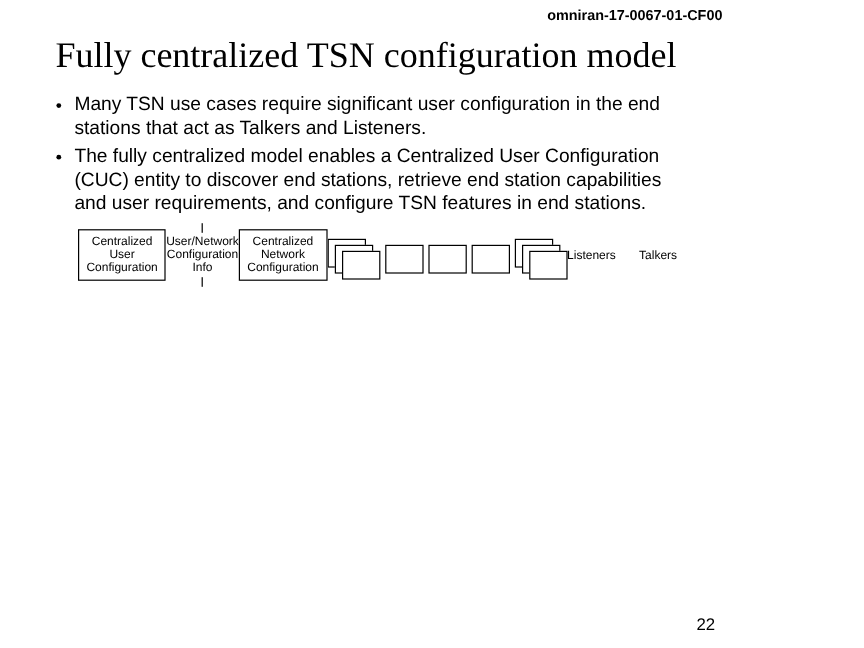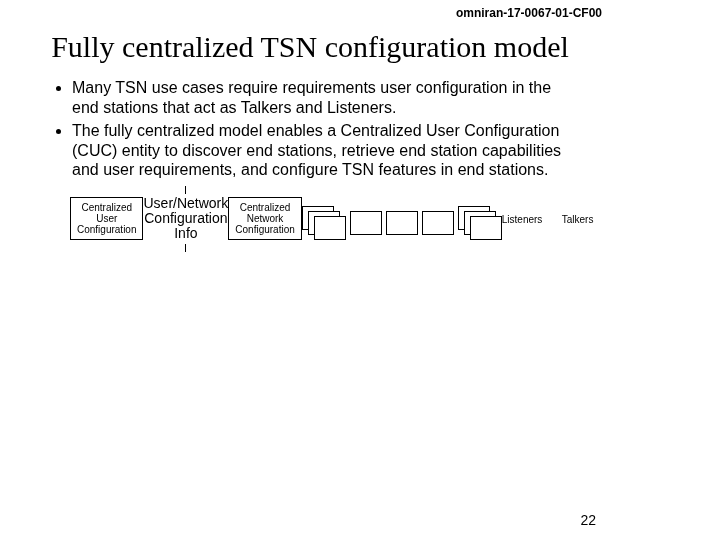--- a/index.html
+++ b/index.html
@@ -1,28 +1,28 @@
 <!DOCTYPE html>
 <html><head>
 <meta charset="utf-8">
 <style>
   * { box-sizing: border-box; margin: 0; padding: 0; }
   html, body { width: 720px; height: 540px; background: #fff; font-family: Arial, Helvetica, sans-serif; color: #000; }
-  .slide { width: 620px; height: 540px; position: relative; padding: 8px 28px 0 28px; }
+  .slide { width: 620px; height: 540px; position: relative; padding: 8px 28px 0 18px; }
   .docid { position: absolute; top: 6px; right: 18px; font-size: 12px; font-weight: bold; }
   .title { font-family: "Times New Roman", Times, serif; font-size: 30px; text-align: center; margin: 22px 0 14px 0; font-weight: normal; }
   ul.bullets { list-style: disc; padding-left: 34px; margin: 0 10px; }
   ul.bullets li { font-size: 16px; line-height: 1.22; margin-bottom: 4px; }
   .diagram { width: 480px; margin: 6px auto 8px auto; display: flex; flex-direction: row; align-items: center; }
   .dbox { border: 1px solid #000; background: #fff; font-size: 10px; text-align: center; padding: 4px 6px; line-height: 1.1; }
   .cuc { width: 92px; }
   .cnc { width: 92px; }
   .vconn { display: flex; flex-direction: column; align-items: center; }
   .vline { width: 1px; background: #000; }
-  .vlabel { font-size: 14px; text-align: center; line-height: 1.1; margin: 2px 0; }
+  .vlabel { font-size: 10px; text-align: center; line-height: 1.1; margin: 2px 0; }
   .mrow { display: flex; align-items: center; justify-content: center; width: 100%; margin-top: 2px; }
   .mline { flex: 1; height: 1px; border-top: 1px dashed #000; }
   .mlabel { font-size: 10px; font-style: italic; margin: 0 6px; }
   .net { display: flex; align-items: center; justify-content: space-between; width: 100%; margin-top: 8px; }
   .hline { flex: 1; height: 1px; background: #000; margin: 0 2px; }
   .stack { position: relative; width: 44px; height: 34px; }
   .srect { position: absolute; width: 32px; height: 24px; border: 1px solid #000; background: #fff; }
   .srect.a { top: 0; left: 0; }
   .srect.b { top: 5px; left: 6px; }
   .srect.c { top: 10px; left: 12px; }
@@ -36,21 +36,21 @@
 </head>
 <body>
 
 <div class="slide">
 
   <div class="docid">omniran-17-0067-01-CF00</div>
 
   <h1 class="title">Fully centralized TSN configuration model</h1>
 
   <ul class="bullets">
-    <li>Many TSN use cases require requirements user configuration in the end stations that act as Talkers and Listeners.</li>
+    <li>Many TSN use cases require significant user configuration in the end stations that act as Talkers and Listeners.</li>
     <li>The fully centralized model enables a Centralized User Configuration (CUC) entity to discover end stations, retrieve end station capabilities and user requirements, and configure TSN features in end stations.</li>
   </ul>
 
   <div class="diagram">
     <div class="dbox cuc">Centralized<br>User<br>Configuration</div>
     <div class="vconn">
       <div class="vline" style="height:8px"></div>
       <div class="vlabel">User/Network<br>Configuration<br>Info</div>
       <div class="vline" style="height:8px"></div>
     </div>

